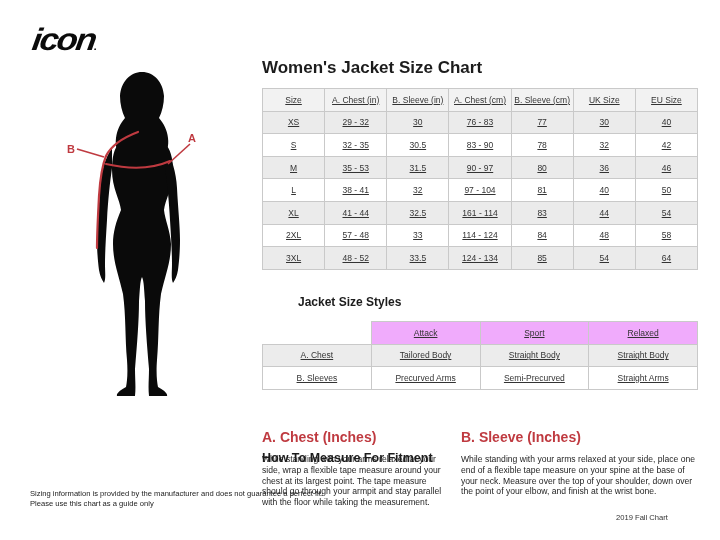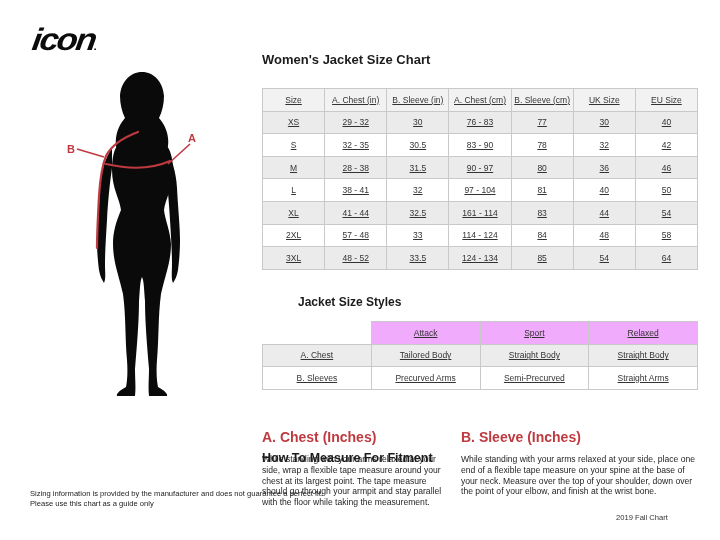--- a/index.html
+++ b/index.html
@@ -19,21 +19,21 @@
     white-space:nowrap;
   }
   .logo .mark { font-size:10px; font-style:normal; letter-spacing:0; vertical-align:baseline; }
 
   
   .figure { position:absolute; left:64px; top:68px; }
 
   
   .content { position:absolute; left:262px; top:0; width:438px; height:540px; }
   .h-main { position:absolute; left:0; font-weight:bold; color:#1c1c1c; }
-  #h-size   { top:52px;  font-size:13px; }
+  #h-size   { top:58px;  font-size:17px; }
   #h-style  { top:295px; font-size:12px;margin-left:36px; }
   #h-measure{ top:407px; font-size:12.5px;margin-top:44px; }
 
   table { border-collapse:collapse; table-layout:fixed; width:436px;
           font-size:8.5px; color:#333;text-decoration:underline; }
   td, th { border:1px solid #c9c9c9; text-align:center; vertical-align:middle;
            font-weight:normal; padding:0 2px; overflow:hidden; }
   #size-table  { position:absolute; left:0; top:88px; }
   #size-table th, #size-table td { height:22.6px; }
   #size-table thead th { background:#f2f2f2; }
@@ -140,21 +140,21 @@
             <td>S</td>
             <td>32 - 35</td>
             <td>30.5</td>
             <td>83 - 90</td>
             <td>78</td>
             <td>32</td>
             <td>42</td>
           </tr>
           <tr>
             <td>M</td>
-            <td>28 - 38</td>
+            <td>35 - 53</td>
             <td>31.5</td>
             <td>90 - 97</td>
             <td>80</td>
             <td>36</td>
             <td>46</td>
           </tr>
           <tr>
             <td>L</td>
             <td>38 - 41</td>
             <td>32</td>

